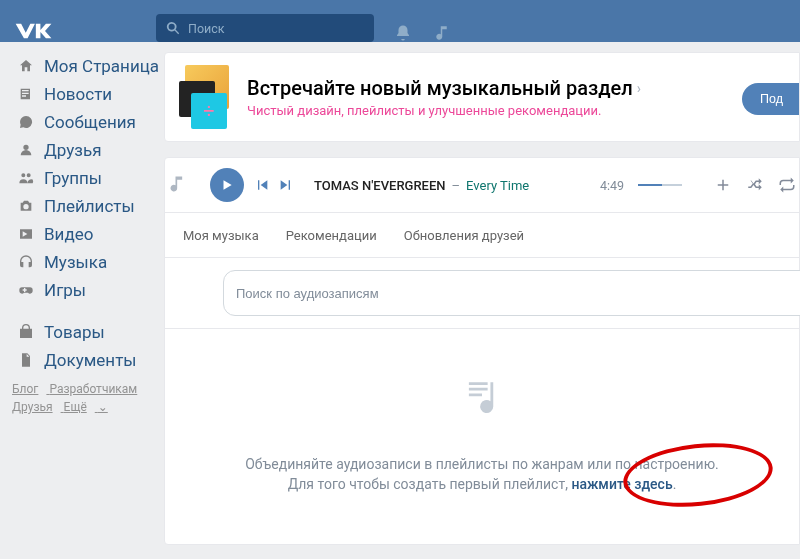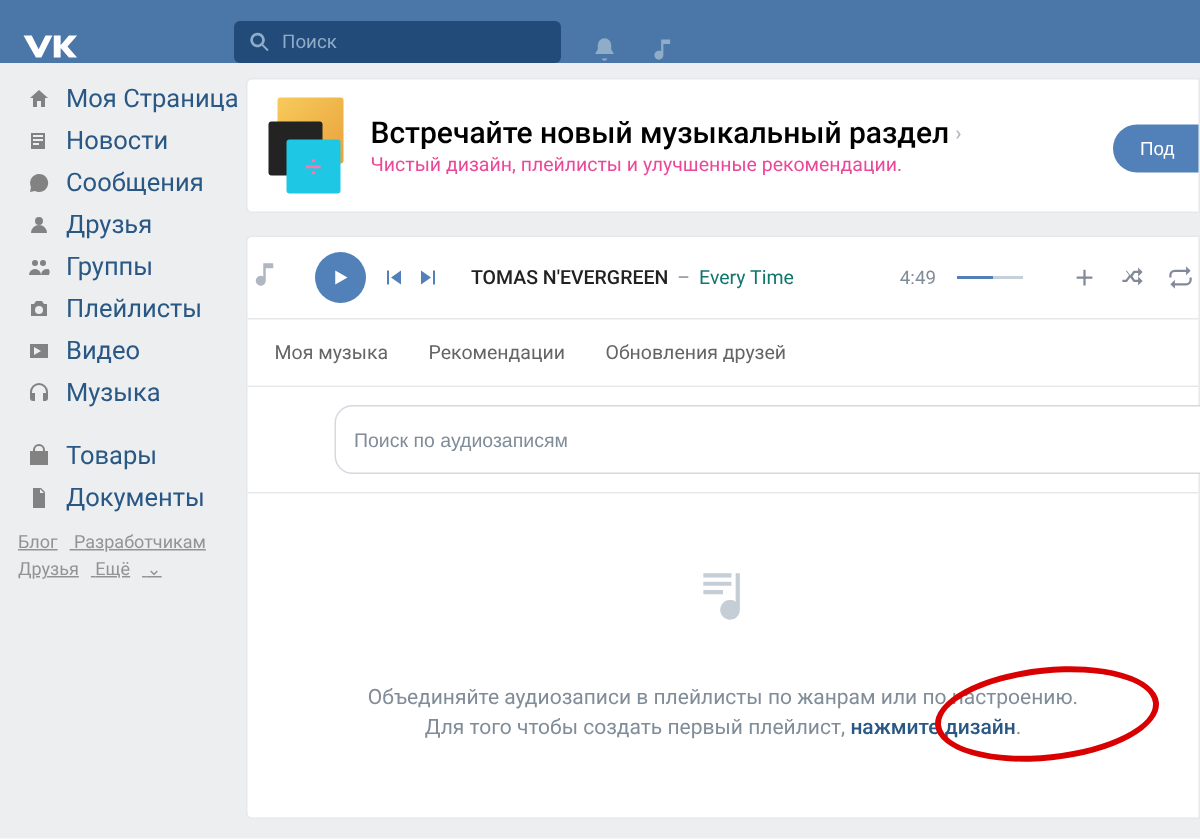--- a/index.html
+++ b/index.html
@@ -232,20 +232,28 @@
         </span>
         <span>Видео</span>
       </div>
     <div class="side-item">
         <span class="icon">
           <svg width="16" height="16" viewBox="0 0 24 24">
             <path d="M12 2a9 9 0 00-9 9v6a3 3 0 003 3h2v-8H5v-1a7 7 0 1114 0v1h-3v8h2a3 3 0 003-3v-6a9 9 0 00-9-9z"></path>
           </svg>
         </span>
         <span>Музыка</span>
+      </div>
+    <div class="side-item">
+        <span class="icon">
+          <svg width="16" height="16" viewBox="0 0 24 24">
+            <path d="M6 8h12a4 4 0 014 4v2a4 4 0 01-7 2h-6a4 4 0 01-7-2v-2a4 4 0 014-4zm1 3v2h2v2h2v-2h2v-2h-2V9H9v2H7z"></path>
+          </svg>
+        </span>
+        <span>Игры</span>
       </div>
     <div class="side-gap"></div>
     <div class="side-item">
         <span class="icon">
           <svg width="16" height="16" viewBox="0 0 24 24">
             <path d="M6 7V6a6 6 0 1112 0v1h3v14H3V7h3zm2 0h8V6a4 4 0 10-8 0v1z"></path>
           </svg>
         </span>
         <span>Товары</span>
       </div>
@@ -333,20 +341,20 @@
         <input type="text" placeholder="Поиск по аудиозаписям" style="">
       </div>
 
       <div class="empty">
         <svg class="big-note" viewBox="0 0 64 64">
             <path d="M18 14h20v3H18zM18 20h20v3H18zM18 26h14v3H18z"></path>
             <path d="M44 14v26a7 7 0 11-3-5.7V14h3z"></path>
           </svg>
         <div>Объединяйте аудиозаписи в плейлисты по жанрам или по настроению.</div>
         <div>
-          <span>Для того чтобы создать первый плейлист, </span><a>нажмите дизайн</a><span>.</span>
+          <span>Для того чтобы создать первый плейлист, </span><a>нажмите здесь</a><span>.</span>
         </div>
         <div class="redcircle"></div>
       </div>
     </div>
 
   </div>
 </div>
 
 </body></html>

